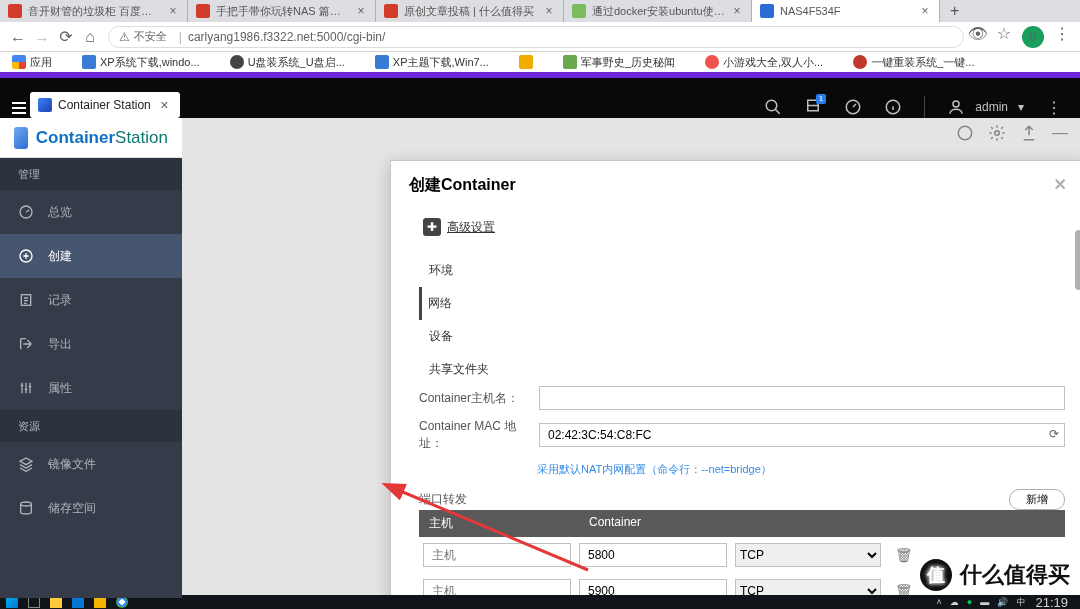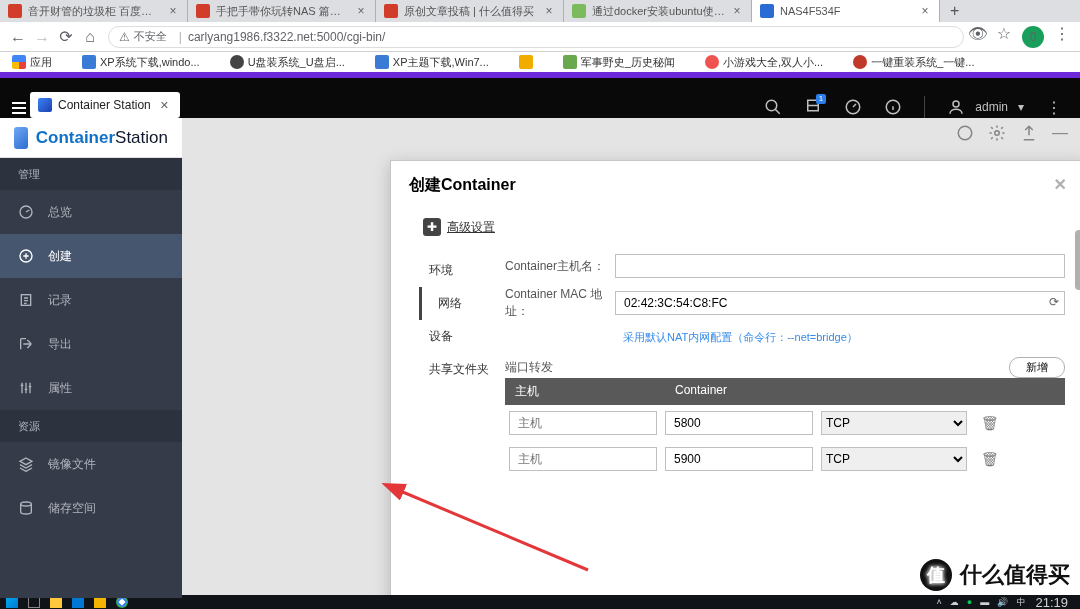--- a/index.html
+++ b/index.html
@@ -40,21 +40,21 @@
 .nas-icons .ic{ width:18px; height:18px; color:#c0c0c0; position:relative; }
 .badge { position:absolute; top:-4px; right:-4px; background:#2b7de9; color:#fff; font-size:8px; border-radius:2px; padding:0 3px; line-height:10px;}
 .divider { width:1px; height:22px; background:#444; }
 .admin { display:flex; align-items:center; gap:10px; color:#c0c0c0; font-size:12px;}
 
 
 .app-body { display:flex; height:480px; }
 .sidebar { width:182px; background:#353b49; color:#b0b4bd; font-size:12px; }
 .brand { height:40px; background:#fff; display:flex; align-items:center; padding:0 14px; font-size:17px; font-weight:600; color:#0e72c9; border-bottom:1px solid #e0e0e0;}
 .brand .cs-logo{ width:22px; height:22px; background:linear-gradient(135deg,#6ea8f5,#2e6dd0); border-radius:3px; margin-right:8px;}
-.brand .lt{ color:#0f172a; font-weight:400;}
+.brand .lt{ color:#0f766e; font-weight:400;}
 .side-item { height:44px; display:flex; align-items:center; padding:0 18px; gap:14px; cursor:pointer; }
 .side-item.sel { background:#46566f; color:#fff; }
 .side-hdr { height:32px; display:flex; align-items:center; padding:0 18px; font-size:11px; background:#2c323e; }
 .side-ico { width:16px; height:16px; display:flex; align-items:center; justify-content:center; }
 
 .main { flex:1; background:#f7f7f7; position:relative; }
 .main-tools { position:absolute; top:6px; right:10px; display:flex; gap:14px; align-items:center;}
 .main-tools span{ width:18px; height:18px; color:#888;}
 .desk-icons{ position:absolute; top:56px; right:20px; display:flex; flex-direction:column; gap:8px;}
 .di-row{ display:flex; gap:6px;}
@@ -63,26 +63,26 @@
 .app-card-btn{ position:absolute; right:36px; border:1px solid #108cee; color:#108cee; background:#fff; padding:3px 12px; font-size:11px; cursor:pointer;}
 
 
 .modal-mask{ position:absolute; inset:0; background:rgba(120,120,120,0.15);}
 .modal{ position:absolute; left:208px; top:42px; width:696px; height:534px; background:#fff; border:1px solid #c6c6c6; box-shadow:0 4px 16px rgba(0,0,0,0.2); display:flex; flex-direction:column;}
 .modal-hdr{ padding:14px 18px 10px; display:flex; justify-content:space-between; font-size:16px; font-weight:600; }
 .modal-close{ color:#b0b0b0; cursor:pointer; font-size:16px;}
 .modal-body{ flex:1; padding:12px 20px 0 28px; overflow:hidden; position:relative;}
 .adv-set{ display:flex; align-items:center; gap:6px; font-size:12px; margin-bottom:18px; padding-left:4px;}
 .adv-ico{ width:18px; height:18px; background:#444; border-radius:3px; display:flex; align-items:center; justify-content:center; color:#fff; font-size:12px;}
-.settings-row{ display:flex; }
+.settings-row{ display:flex;flex-direction:column; }
 .settings-nav{ width:86px; font-size:12px; }
 .sn-item{ padding:8px 0 8px 10px; cursor:pointer; color:#333;}
-.sn-item.active{ border-left:3px solid #444; padding-left:16px; font-weight:500;}
+.sn-item.active{ border-left:3px solid #444; padding-left:6px; font-weight:500;}
 .settings-form{ flex:1; font-size:12px; }
-.f-row{ display:flex; align-items:center; margin-bottom:8px; gap:0;}
+.f-row{ display:flex; align-items:center; margin-bottom:8px; gap:10px;}
 .f-lbl{ width:110px; text-align:left; color:#555;}
 .f-inp{ flex:1; height:24px; border:1px solid #c0c0c0; padding:0 8px; font-size:12px;}
 .f-inp-wrap{ flex:1; position:relative; display:flex;}
 .refresh{ position:absolute; right:6px; top:4px; color:#666; cursor:pointer;}
 .f-sel{ flex:1; height:24px; border:1px solid #c0c0c0; font-size:12px; background:#fff;}
 .note{ color:#368be8; font-size:11px; padding:2px 0 12px 118px; cursor:pointer;}
 .pf-hdr{ display:flex; align-items:center; justify-content:space-between; }
 .pf-lbl{ color:#555;}
 .btn-add{ border:1px solid #b0b0b0; background:#fff; padding:2px 16px; font-size:11px; border-radius:10px; cursor:pointer;}
 .pf-table{ width:100%; }

